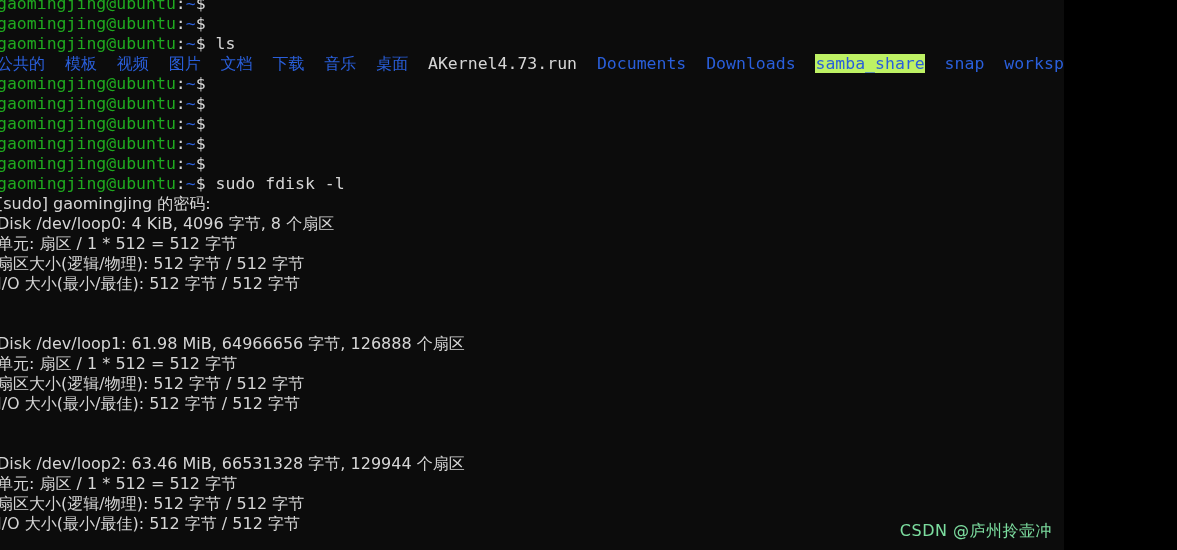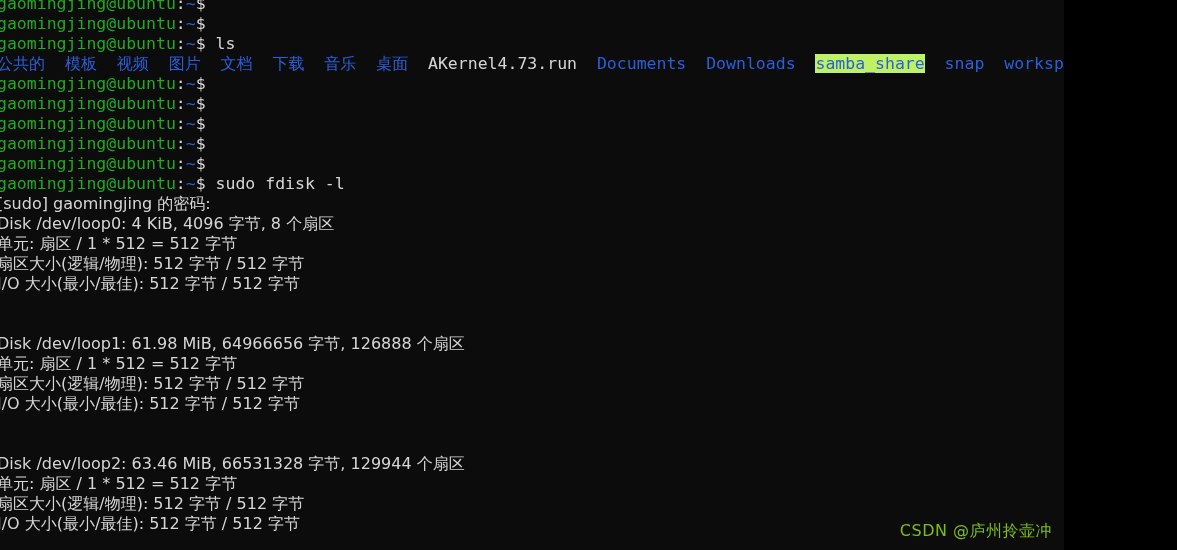--- a/index.html
+++ b/index.html
@@ -50,21 +50,21 @@
   .c-dirhl   { color: #2a5fdb; background: #bef264; }
 
   
   .cjk { font-family: "DejaVu Sans", "Liberation Sans", sans-serif; font-size: 16px; }
 
   
   #watermark {
     position: absolute;
     right: 12px;
     bottom: 8px;
-    color: #84cc16;
+    color: #86efac;
     font-family: "DejaVu Sans", "Liberation Sans", sans-serif;
     font-size: 16px;
     letter-spacing: 0.5px;
     opacity: 0.92;
     user-select: none;
   }
 </style>
 </head>
 <body>
 

